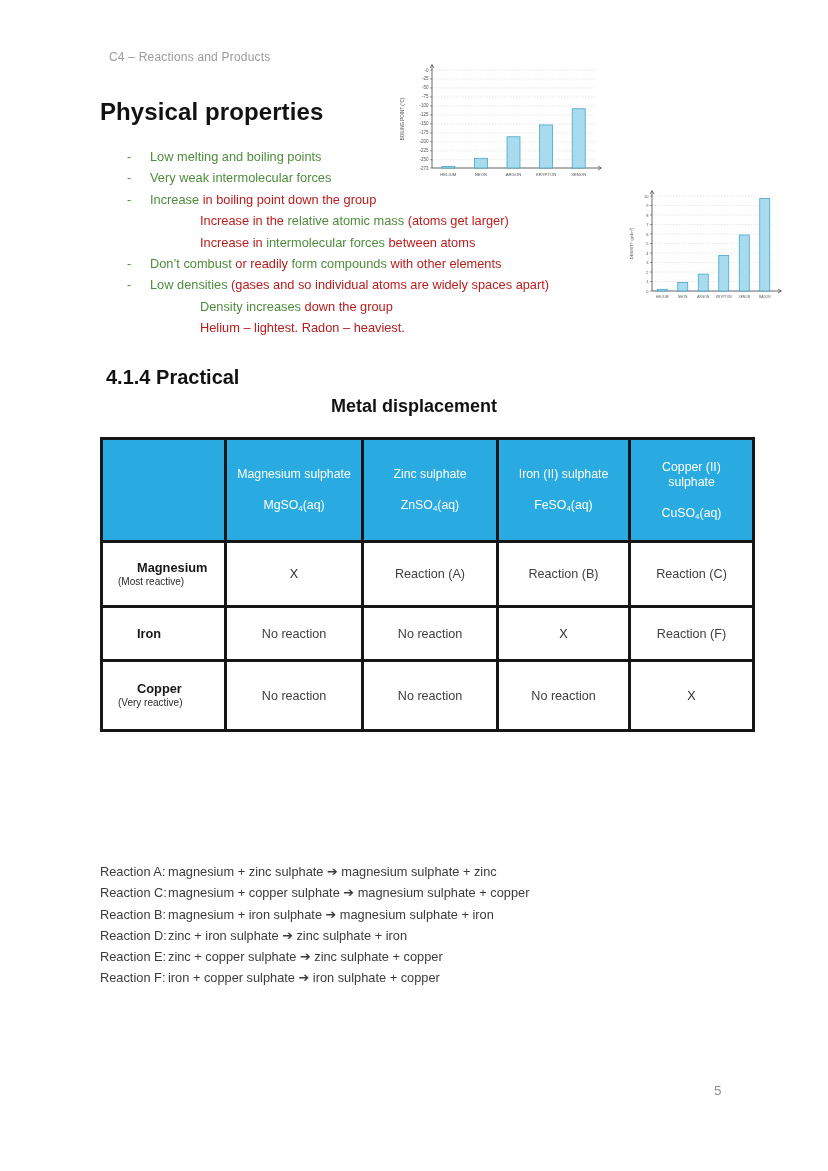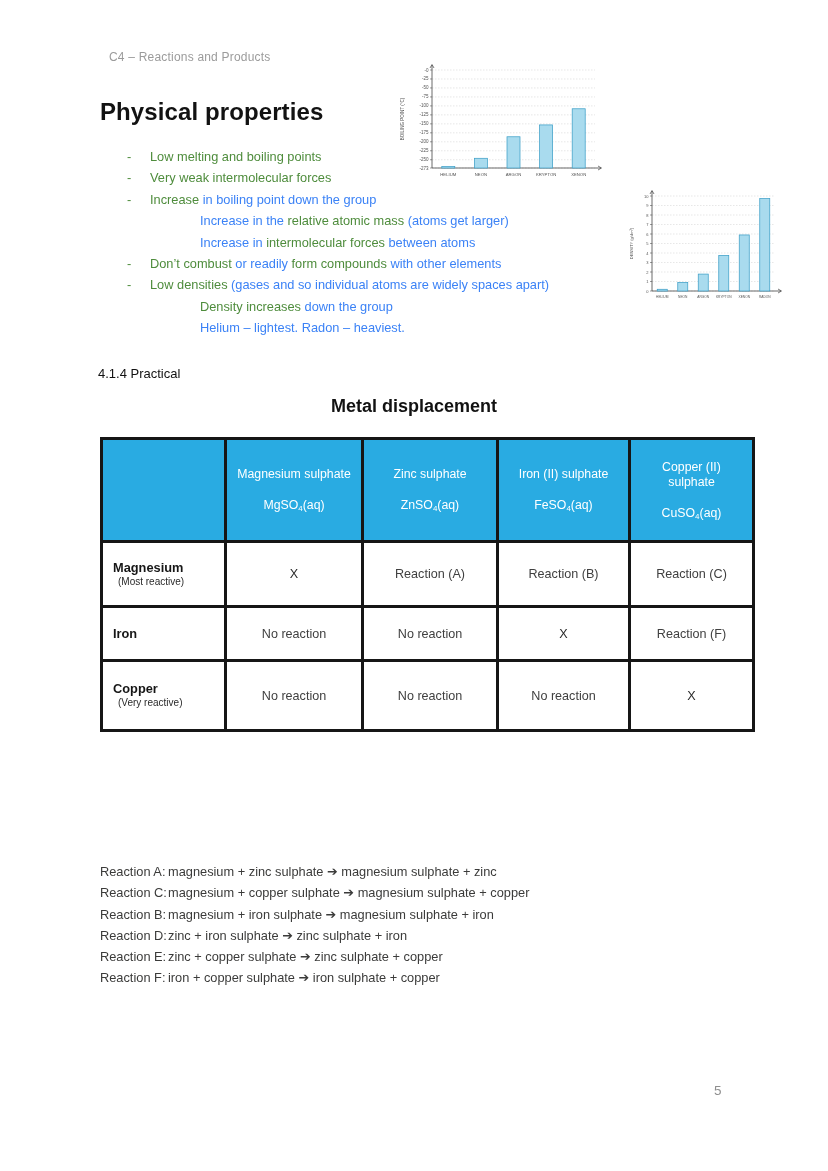--- a/index.html
+++ b/index.html
@@ -7,43 +7,43 @@
     position:relative;width:828px;height:1171px;background:#ffffff;
     font-family:"Liberation Sans","DejaVu Sans",sans-serif;
     color:#3b3b3a;overflow:hidden;
   }
   .abs{position:absolute;}
   
   #doc-header{left:100px;top:50px;font-size:12px;color:#9b9b9b;letter-spacing:.2px;margin-left:9px;}
   #page-number{left:714px;top:1083px;font-size:13.5px;color:#8f8f8f;}
   
   #pp-title{left:100px;top:98px;font-size:24px;font-weight:bold;color:#121212;letter-spacing:.1px;}
-  #practical-title{left:98px;top:366px;font-size:13px;font-weight:normal;color:#121212;}
+  #practical-title{left:106px;top:366px;font-size:20px;font-weight:bold;color:#121212;}
   #table-title{left:0;right:0;top:396px;text-align:center;font-size:18px;font-weight:bold;color:#121212;}
   
   #bullets{left:100px;top:146px;font-size:12.8px;line-height:21.4px;white-space:nowrap;}
   .bline{position:relative;padding-left:50px;}
   .bline .dash{position:absolute;left:27px;}
   .bline.sub{padding-left:100px;}
   .g{color:#4e8c3c;}
-  .k{color:#3b82f6;}
+  .k{color:#b91c1c;}
   
   #chart1{left:398px;top:57px;width:215px;height:133px;}
   #chart2{left:627px;top:187px;width:160px;height:123px;}
   
   #disp-table{left:100px;top:437px;}
   table{border-collapse:collapse;table-layout:fixed;width:652px;}
   td{border:3px solid #161616;padding:0;overflow:hidden;}
   td.hcell{background:#29abe2;color:#ffffff;text-align:center;vertical-align:middle;}
   .hwrap{display:flex;flex-direction:column;align-items:center;justify-content:center;gap:16px;}
   .hname{font-size:12.3px;line-height:15px;padding:0 10px;}
   .hformula{font-size:12.3px;}
   .fsub{font-size:8px;vertical-align:-2px;}
   td.label{vertical-align:middle;padding-left:10px;background:#fff;}
-  .metal{font-weight:bold;font-size:12.8px;color:#161616;}
+  .metal{font-weight:bold;font-size:12.8px;color:#161616;margin-left:24px;}
   .note{font-size:10px;color:#2a2a2a;padding-left:5px;line-height:14px;}
   td.val{text-align:center;vertical-align:middle;background:#fff;font-size:12.6px;}
   .vx{color:#2b2b2b;}
   .vg{color:#404040;text-align:right;}
   
   #reactions{left:100px;top:861px;font-size:12.8px;line-height:21.3px;white-space:nowrap;}
   .rlabel{display:inline-block;width:68px;}
 </style>
 </head>
 <body>

